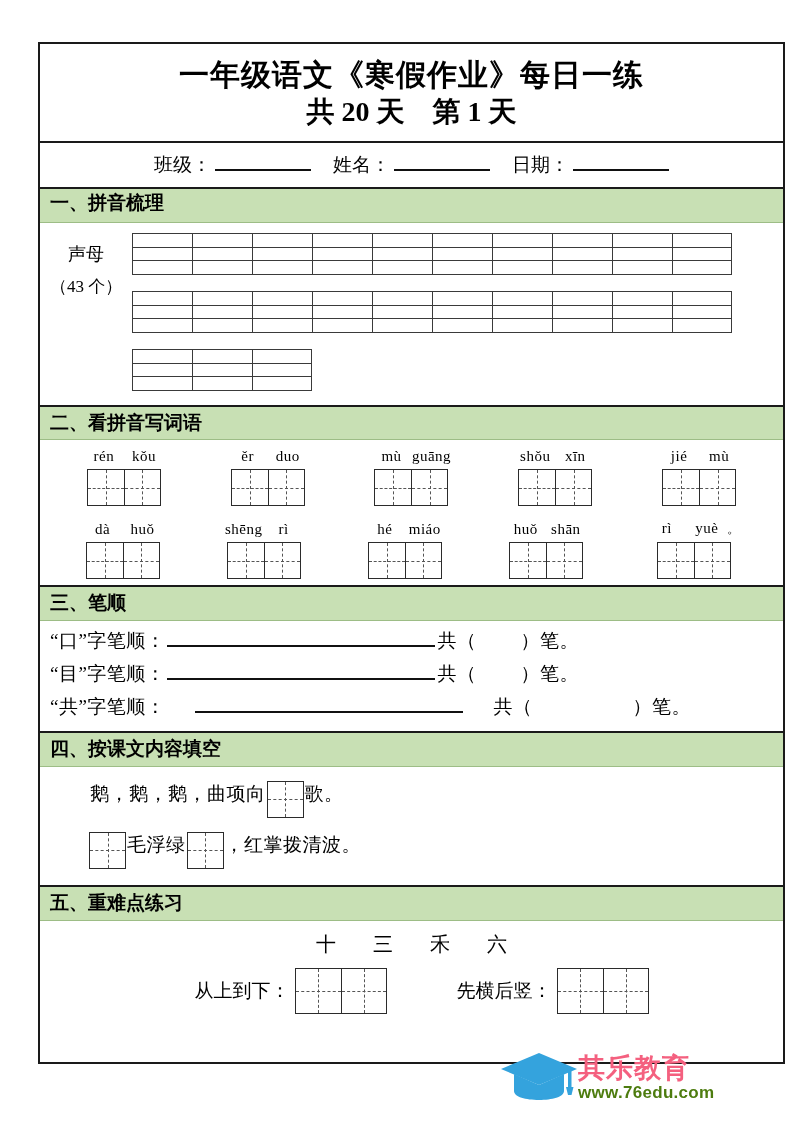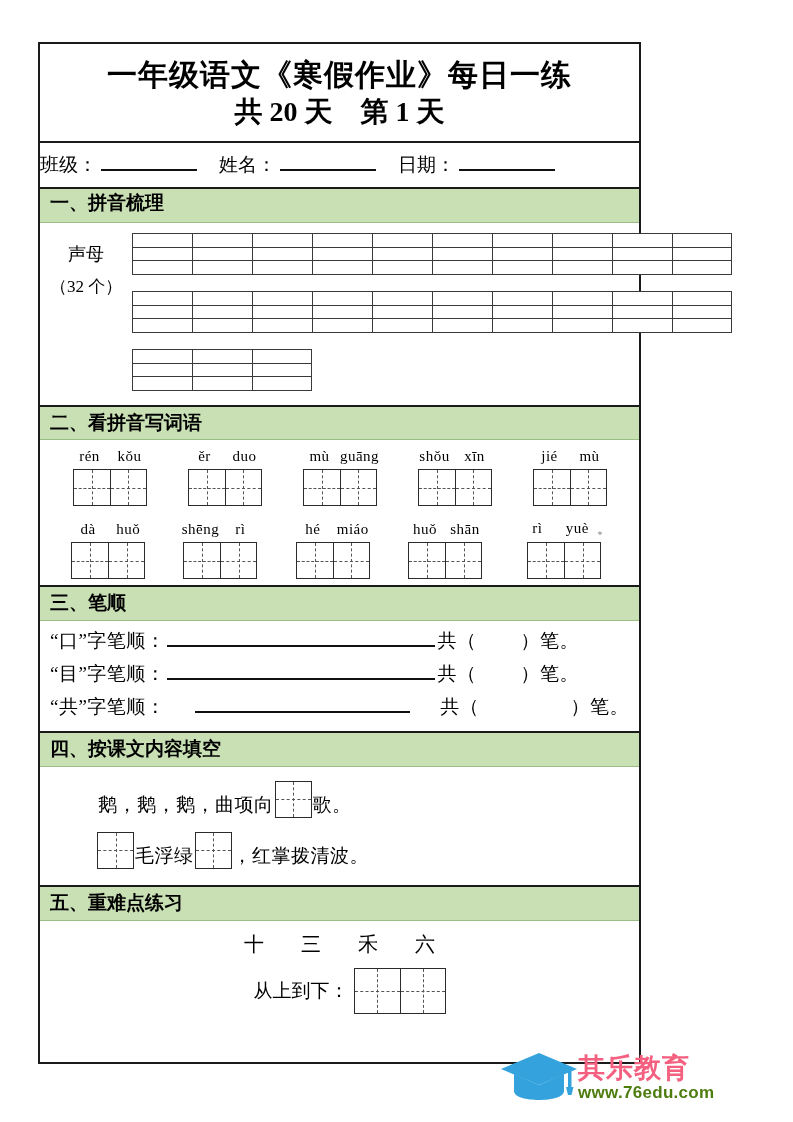--- a/index.html
+++ b/index.html
@@ -14,21 +14,21 @@
     font-family: "Liberation Serif", "DejaVu Serif", serif;
     color: #000000;
     overflow: hidden;
   }
 
   
   .page {
     position: absolute;
     left: 38px;
     top: 42px;
-    width: 603px;
+    width: 747px;
     height: 1022px;
     border: 2px solid #1a1a1a;
     box-sizing: border-box;
     background: #fff;
   }
 
   
   .title-block {
     border-bottom: 2px solid #1a1a1a;
     padding: 12px 0 10px 0;
@@ -47,20 +47,21 @@
     line-height: 1.3;
     white-space: nowrap;
   }
 
   
   .info-row {
     border-bottom: 2px solid #1a1a1a;
     height: 44px;
     display: flex;
     align-items: center;
+    justify-content: center;
     gap: 22px;
     font-size: 19px;
   }
   .info-item {
     display: inline-flex;
     align-items: baseline;
     white-space: nowrap;
   }
   .info-label { font-size: 19px; }
   .info-blank {
@@ -192,26 +193,25 @@
     height: 15px;
     margin: 0 2px;
   }
   .s3-suffix { letter-spacing: 0.5px; }
   .s3-paren { display: inline-block; width: 44px; text-align: center; }
 
   
   .s4-wrap { padding: 14px 0 16px 0; }
   .s4-line {
     display: flex;
-    align-items: flex-end;
+    align-items: flex-start;
     font-size: 19px;
     padding-left: 50px;
     margin-bottom: 14px;
     white-space: nowrap;
-    margin-left: 8px;
   }
   .s4-line:last-child { margin-bottom: 0; padding-left: 48px; }
   .s4-line .tzg { margin: 0 1px; }
   .s4-txt { letter-spacing: 0.5px; }
 
   
   .s5-wrap { padding: 10px 0 16px 0; }
   .s5-chars {
     text-align: center;
     font-size: 20px;
@@ -278,21 +278,21 @@
       <span class="info-label">日期：</span>
       <span class="info-blank"></span>
     </span>
   </div>
 
   <div class="sec-head first">一、拼音梳理</div>
   <div class="sec-body">
     <div class="s1-wrap">
       <div class="s1-label">
         <span>声母</span>
-        <span class="l2">（32 个）</span>
+        <span class="l2">（43 个）</span>
       </div>
       <div class="s1-grids" id="pinyin-grids">
           <div class="pyrow">
             <div class="pycell"></div>
             <div class="pycell"></div>
             <div class="pycell"></div>
             <div class="pycell"></div>
             <div class="pycell"></div>
             <div class="pycell"></div>
             <div class="pycell"></div>
@@ -420,20 +420,27 @@
     <div class="s5-wrap">
       <div class="s5-chars">十 三 禾 六</div>
       <div class="s5-row">
         <div class="s5-item">
           <span class="s5-label">从上到下：</span>
           <span class="tzg-pair">
             <span class="tzg"></span>
             <span class="tzg"></span>
           </span>
         </div>
+        <div class="s5-item">
+          <span class="s5-label">先横后竖：</span>
+          <span class="tzg-pair">
+            <span class="tzg"></span>
+            <span class="tzg"></span>
+          </span>
+        </div>
       </div>
     </div>
   </div>
 
 </div>
 
 <div class="watermark">
   <span>
     <svg width="78" height="52" viewBox="0 0 78 52">
       <polygon points="39,3 77,19 39,35 1,19" fill="#34a3dd"></polygon>

